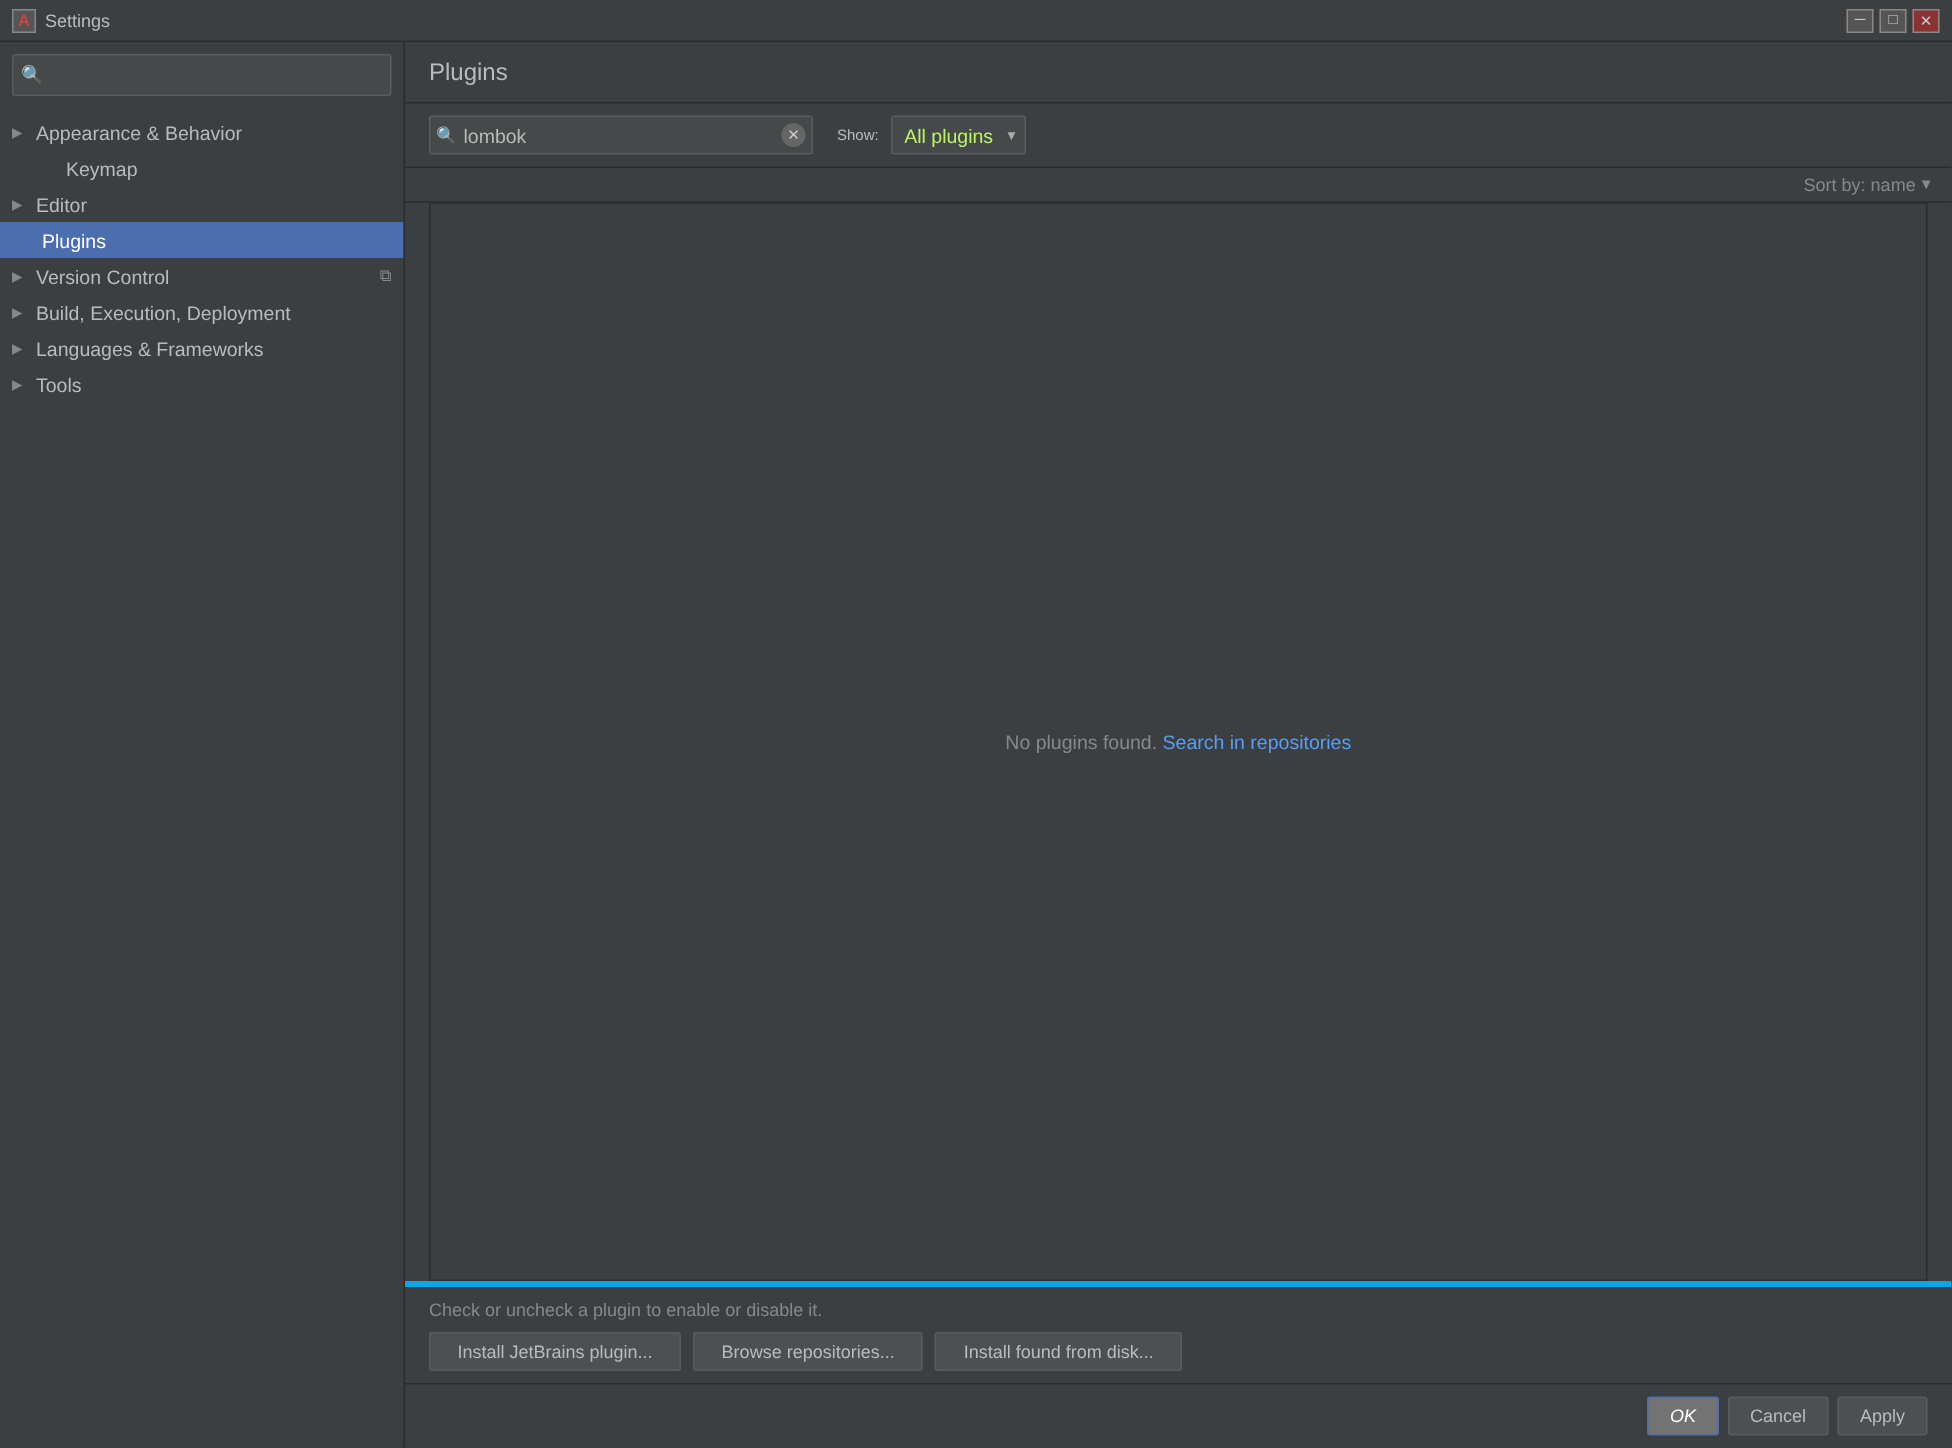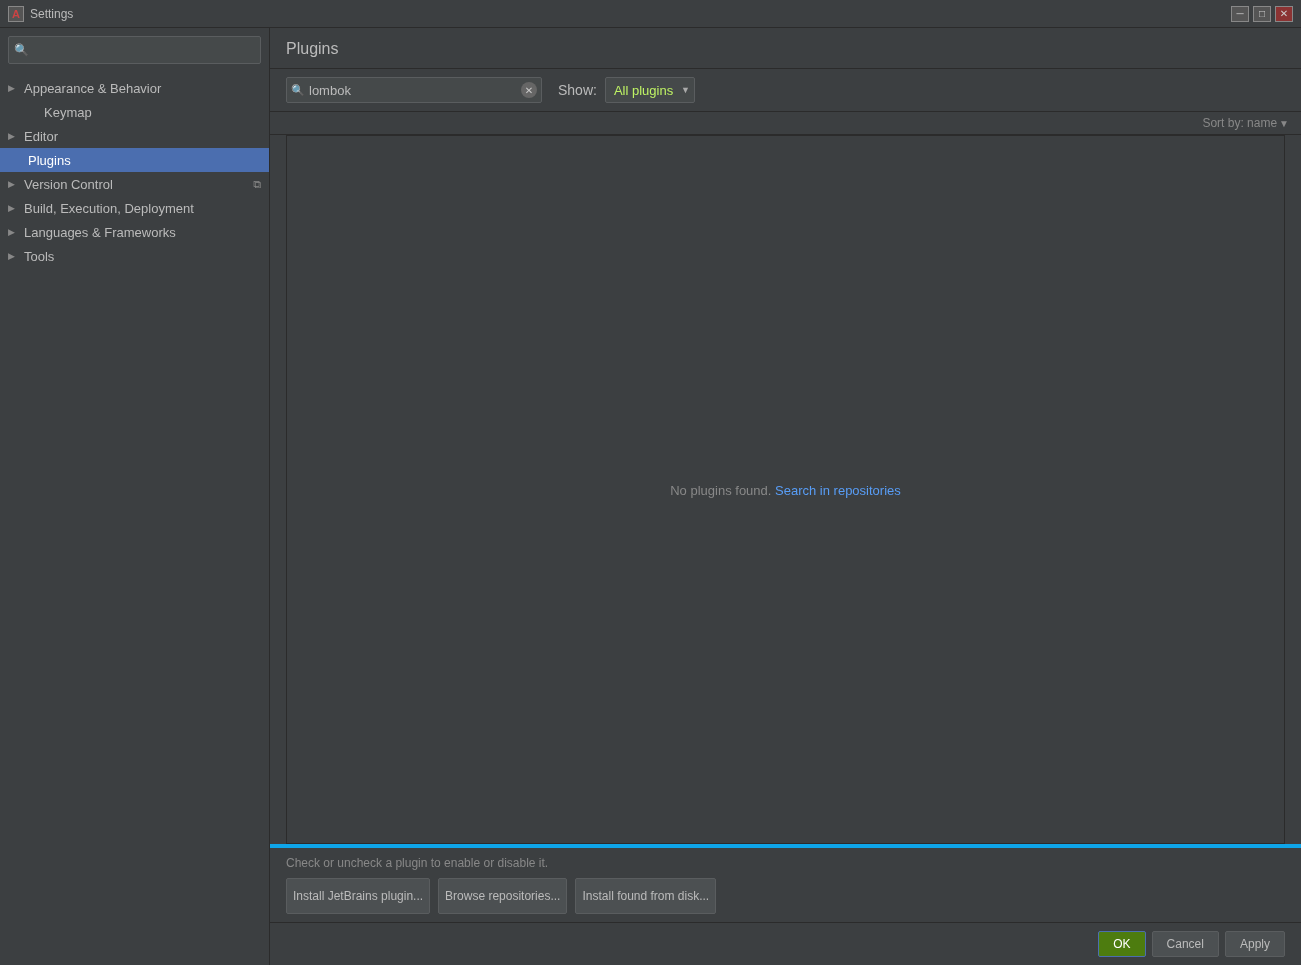--- a/index.html
+++ b/index.html
@@ -198,21 +198,21 @@
       color: #ccc;
       font-size: 10px;
       display: flex;
       align-items: center;
       justify-content: center;
       cursor: pointer;
     }
 
     .show-label {
       color: #bbbbbb;
-      font-size: 14px;
+      font-size: 10px;
       margin-left: 8px;
     }
     .show-dropdown {
       height: 26px;
       background: #45494a;
       border: 1px solid #5a5d5f;
       border-radius: 2px;
       color: #bef264;
       padding: 0 20px 0 8px;
       font-size: 13px;
@@ -289,22 +289,22 @@
     .footer-hint {
       font-size: 12px;
       color: #888;
       margin-bottom: 8px;
     }
     .footer-buttons {
       display: flex;
       gap: 8px;
     }
     .footer-btn {
-      height: 36px;
-      padding: 0 6px;
+      height: 26px;
+      padding: 0 18px;
       background: #4c5052;
       border: 1px solid #5a5d5f;
       border-radius: 2px;
       color: #bbbbbb;
       font-size: 12px;
       cursor: pointer;
       display: flex;
       align-items: center;
     }
 
@@ -321,23 +321,24 @@
       height: 26px;
       padding: 0 14px;
       background: #4c5052;
       border: 1px solid #5a5d5f;
       border-radius: 2px;
       color: #bbbbbb;
       font-size: 12px;
       cursor: pointer;
     }
     .dialog-btn.primary {
-      background: #4d7c0f;
+      background: #737373;
       border-color: #4b6eaf;
       color: #fff;
+      font-style: italic;
     }
   </style>
 </head>
 <body>
 
 <div class="title-bar">
   <div class="title-bar-icon">A</div>
   <span class="title-bar-title">Settings</span>
   <div class="title-bar-controls">
     <div class="title-btn">─</div>

